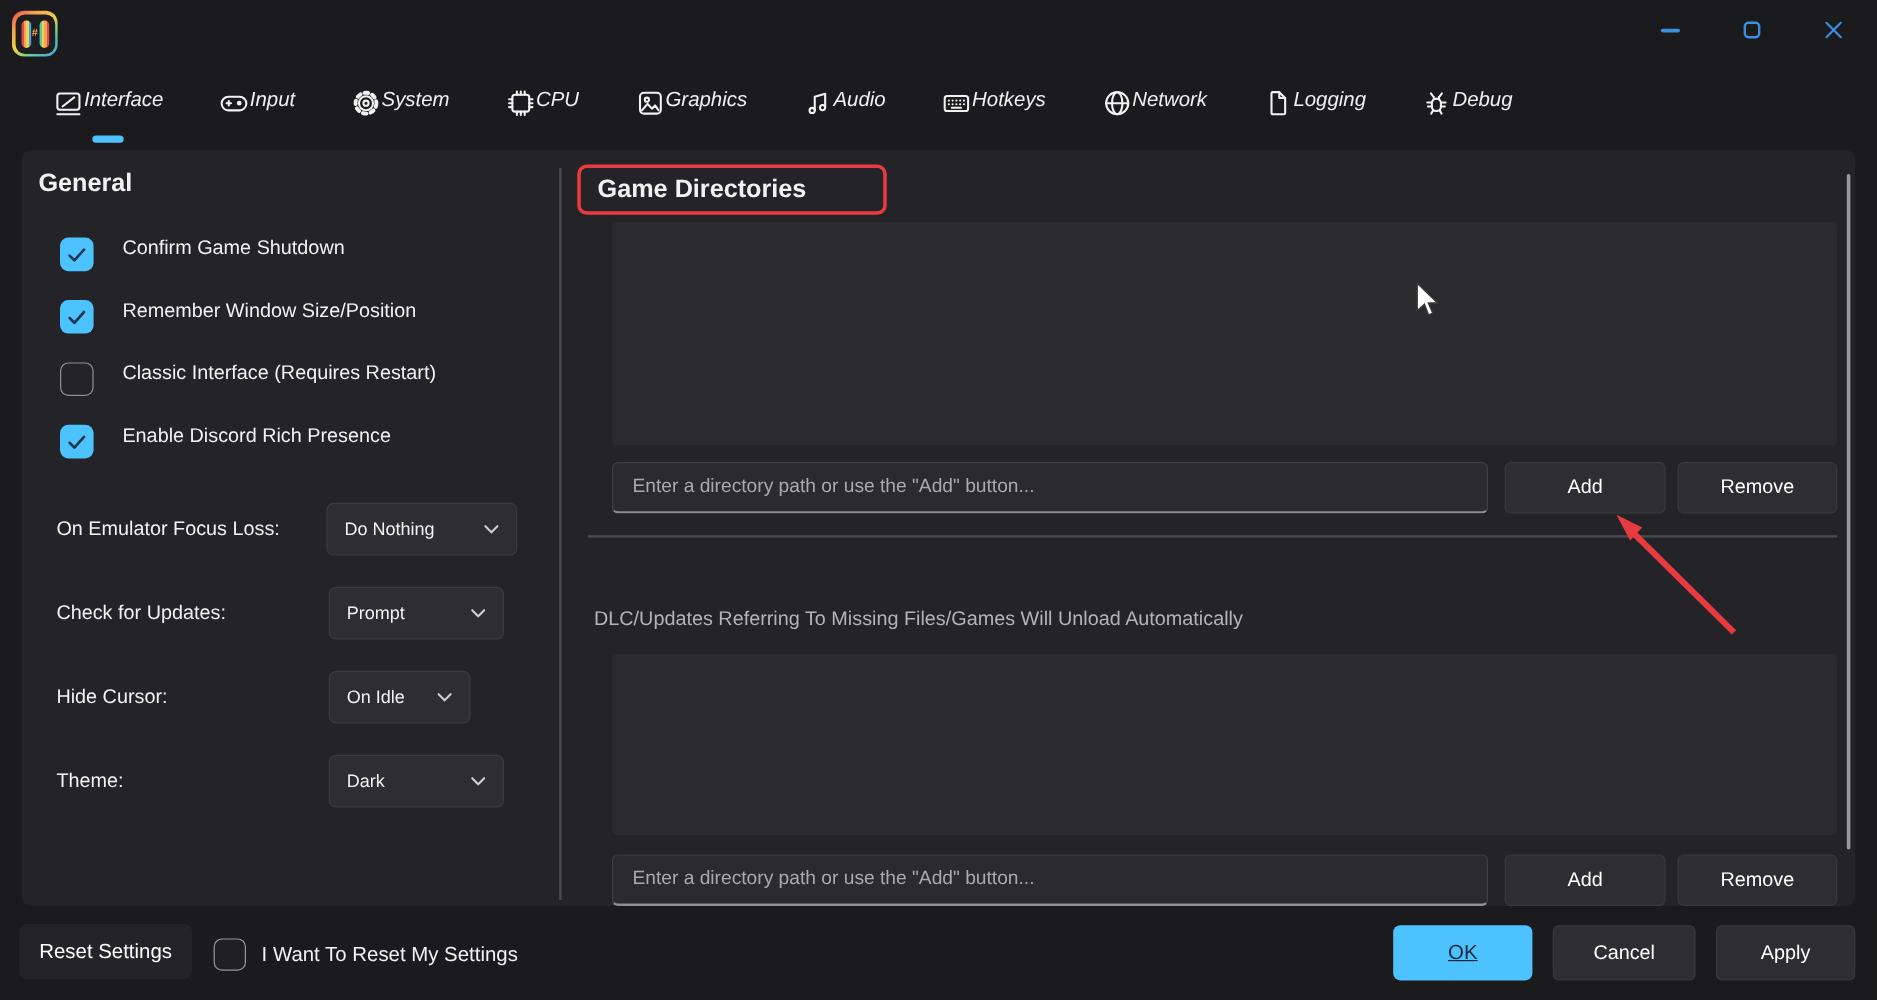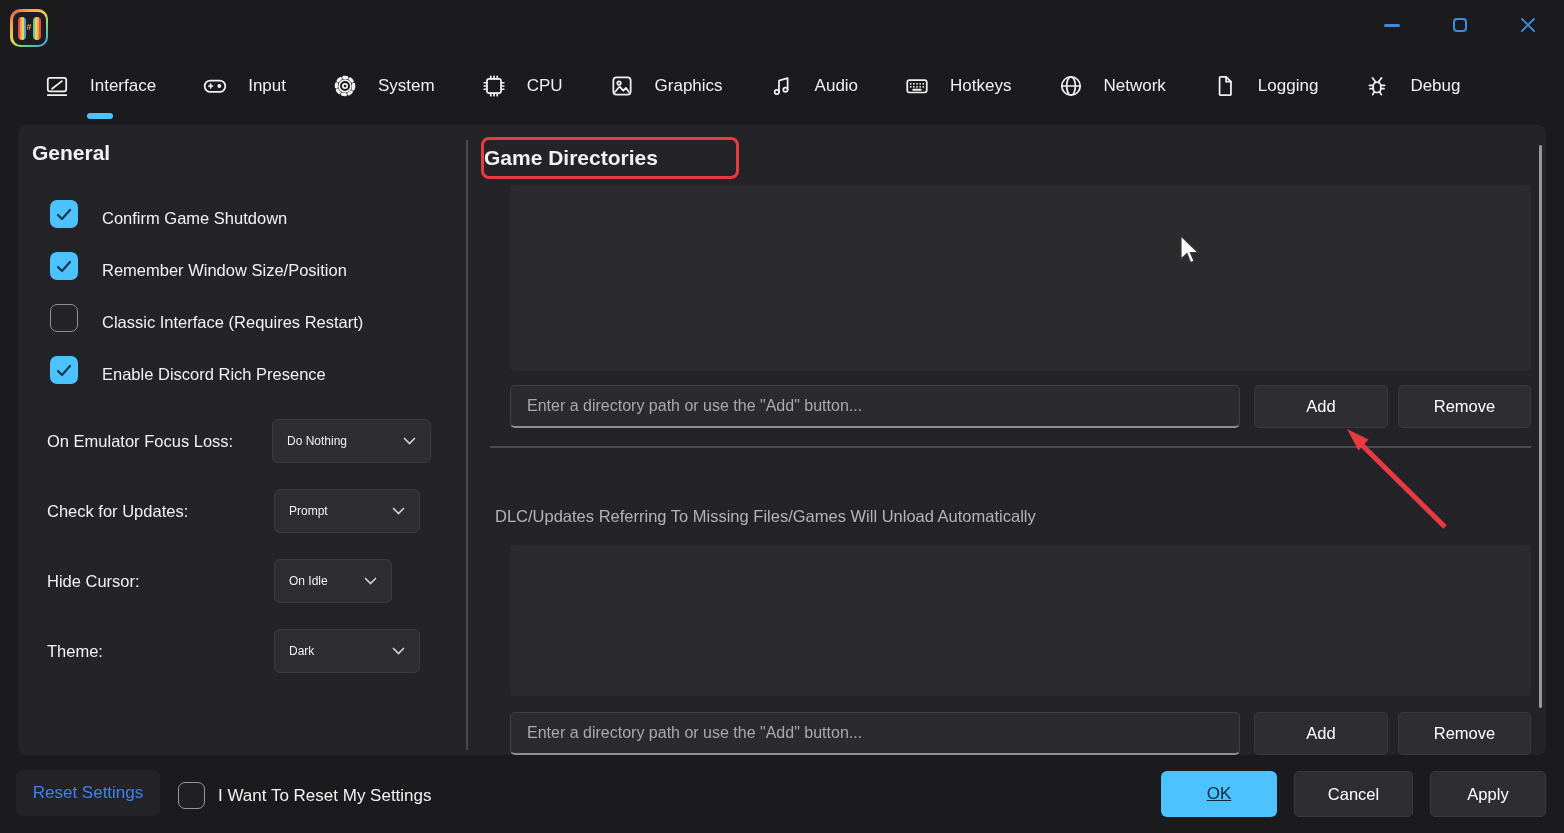--- a/index.html
+++ b/index.html
@@ -29,51 +29,51 @@
   .logo-bar.r { right:5px; background:linear-gradient(90deg,#59c9a5 0 2px,#ecd64a 2px 4px,#f7a452 4px 6px,#e5484d 6px 8px); }
   .logo-hash { position:absolute; left:14px; top:10px; font-size:9px; font-weight:bold; color:#f7a452; }
 
   .win-controls { position:absolute; right:20px; top:11px; display:flex; gap:36px; }
   .win-btn { width:32px; height:28px; display:flex; align-items:center; justify-content:center; }
   .min-glyph { width:16px; height:3px; border-radius:2px; background:var(--winblue); }
   .max-glyph { width:14px; height:14px; border:2px solid var(--winblue); border-radius:4px; }
 
   
   .tabbar { position:absolute; left:44px; top:62px; height:48px; display:flex; gap:46px; align-items:center; }
-  .tab { position:relative; display:flex; align-items:center; gap:20px; font-size:17px; color:#f0f0f0; cursor:default; }
+  .tab { position:relative; display:flex; align-items:flex-start; gap:0; font-size:17px; color:#f0f0f0; cursor:default;font-style:italic; }
   .tab .pill { display:none; position:absolute; bottom:-20px; left:50%; transform:translateX(-50%);
                width:26px; height:6px; border-radius:3px; background:var(--accent); }
   .tab.active .pill { display:block; }
   .tab svg { stroke:#f2f2f2; fill:none; stroke-width:1.6; stroke-linecap:round; stroke-linejoin:round; }
 
   
   .panel { position:absolute; left:18px; top:125px; width:1528px; height:630px;
            background:#242428; border-radius:8px; }
   .panel > * { position:absolute; }
 
   .general-title { left:14px; top:16px; font-size:21px; font-weight:bold; }
 
-  .chk-row { left:32px; display:flex; align-items:flex-end; gap:24px; height:30px; }
+  .chk-row { left:32px; display:flex; align-items:flex-start; gap:24px; height:30px; }
   .chk-box { width:28px; height:28px; border-radius:7px; background:var(--accent);
              display:flex; align-items:center; justify-content:center; flex:0 0 auto; }
   .chk-box:not(.checked) { background:transparent; border:1.5px solid #8f8f94; }
   .chk-box:not(.checked) svg { display:none; }
   .chk-label { font-size:16.5px; }
 
   .dd-label { left:29px; height:44px; line-height:44px; font-size:16.5px; }
   .dd-box { background:#2e2e32; border:1px solid #3c3c40; border-radius:6px; height:44px;
             display:flex; align-items:center; justify-content:space-between; padding:12px 14px;
-            font-size:12px; }
+            font-size:15px; }
 
   .vdivider { left:448px; top:15px; width:2px; height:610px; background:#4b4b4f; }
 
   .red-box { left:463px; top:12px; width:258px; height:42px;
              border:3px solid var(--annred); border-radius:8px; display:flex; align-items:center; }
   .section-title { font-size:21px; font-weight:bold; }
-  .red-box .section-title { }
+  .red-box .section-title { padding-left:14px; }
 
   .dir-list { background:#2b2b2e; border-radius:4px; }
   .list-1 { left:492px; top:60px;  width:1021px; height:186px; }
   .list-2 { left:492px; top:420px; width:1021px; height:151px; }
 
   .dir-input { background:#2b2b2e; border:1.5px solid #3f3f44; border-bottom:2px solid #8e8e93;
                border-radius:5px; height:43px; width:730px; left:492px;
                color:#f2f2f2; padding:0 16px; font-size:16px; font-family:"Liberation Sans",sans-serif; }
   .dir-input::placeholder { color:#a9a9ae; }
   .btn { background:#2e2e32; border:1px solid #3a3a3e; border-radius:5px; color:#fff;
@@ -87,21 +87,21 @@
 
   .autoload-title { left:477px; top:342px; }
   .autoload-sub   { left:477px; top:382px; font-size:16.5px; color:#b4b4b8; }
 
   .scrollbar { left:1521px; top:20px; width:3px; height:563px; background:#98989c; border-radius:2px; }
 
   
   .footer { position:absolute; left:0; top:755px; width:100%; height:78px; background:#1b1b1d; }
   .footer > * { position:absolute; }
   .reset-btn { left:16px; top:15px; width:144px; height:46px; background:#242428; border:none;
-               border-radius:6px; color:#3b82f6; font-size:17px; font-family:"Liberation Sans",sans-serif; }
+               border-radius:6px; color:#ffffff; font-size:17px; font-family:"Liberation Sans",sans-serif; }
   .reset-chk { left:178px; top:27px; width:27px; height:27px; border:1.5px solid #97979b;
                border-radius:7px; background:#202023; }
   .reset-label { left:218px; top:27px; height:27px; line-height:27px; font-size:17px; }
   .ok-btn     { left:1161px; top:16px; width:116px; height:46px; background:var(--accent);
                 border:none; border-radius:6px; color:#10283a; font-size:17px; font-family:"Liberation Sans",sans-serif;text-decoration:underline; }
   .cancel-btn { left:1294px; top:16px; width:119px; height:46px; }
   .apply-btn  { left:1430px; top:16px; width:116px; height:46px; }
   .footer .btn { position:absolute; }
 
   

